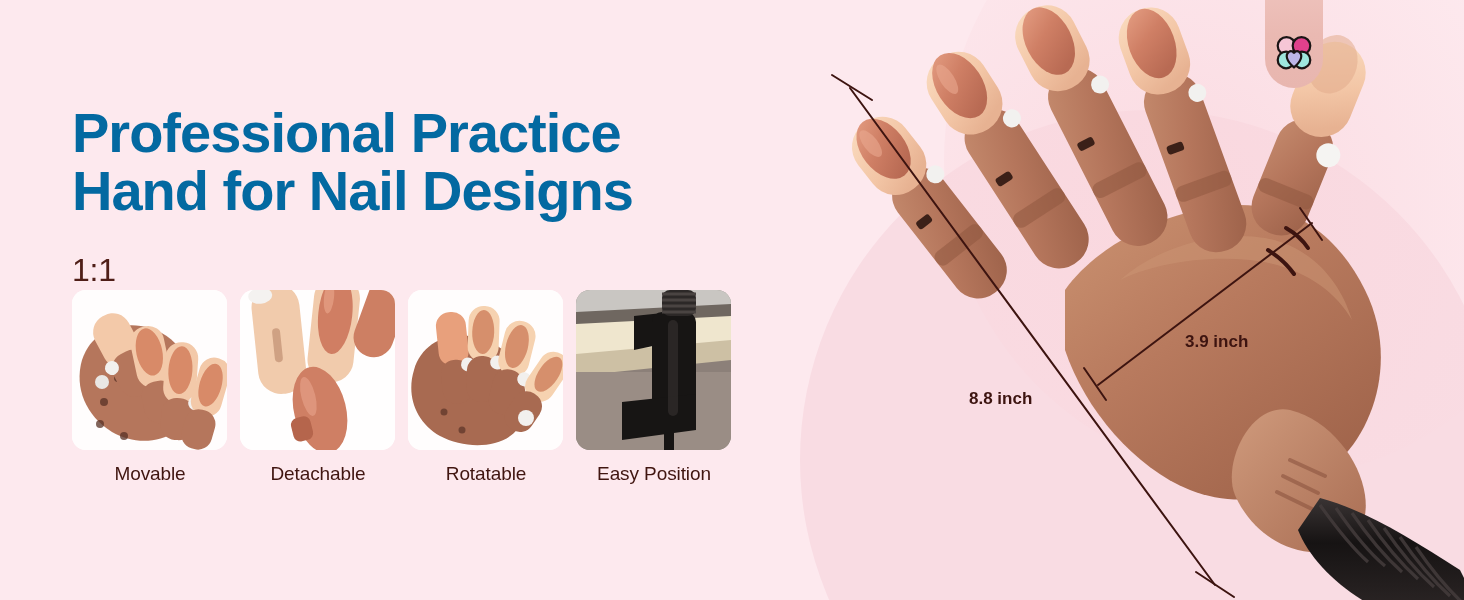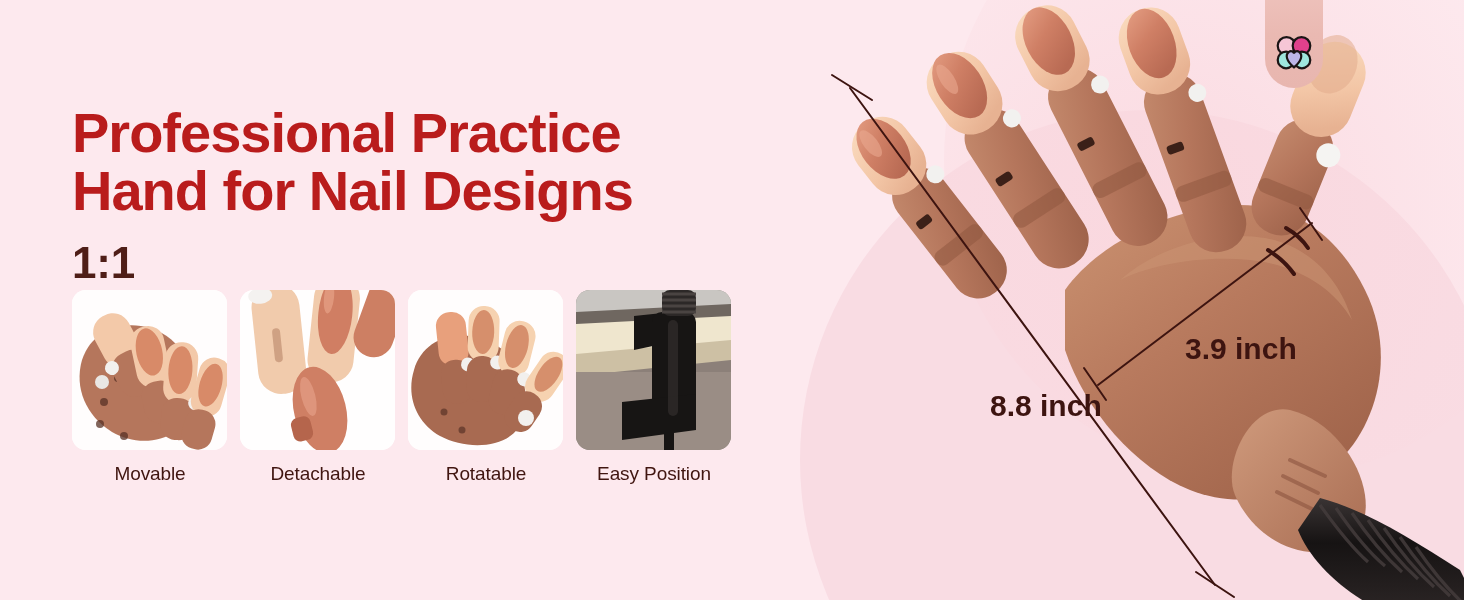--- a/index.html
+++ b/index.html
@@ -52,32 +52,32 @@
     position:absolute;
     left:72px; top:104px;
     width:860px;
     z-index:5;
   }
   .headline {
     font-size:56px;
     font-weight:bold;
     line-height:1.04;
     letter-spacing:-1px;
-    color:#b91c1c;
+    color:#0369a1;
     white-space:pre-line;
   }
   .subhead {
     margin-top:18px;
     font-size:29px;
     font-weight:bold;
     color:#4f1e17;
     letter-spacing:-0.2px;
     display:flex; align-items:baseline; gap:9px;
   }
-  .subhead .ratio { font-size:44px; font-weight:bold; }
+  .subhead .ratio { font-size:32px; font-weight:normal;margin-top:14px; }
 
   
   .features {
     position:absolute;
     left:72px; top:290px;
     display:flex;
     gap:12px;
     z-index:5;
   }
   .feature { width:156px; }
@@ -107,27 +107,27 @@
   .hand-art svg { display:block; width:100%; height:100%; }
 
   
   .dims {
     position:absolute;
     left:0; top:0; width:1464px; height:600px;
     z-index:7; pointer-events:none;
   }
   .dim-label {
     position:absolute;
-    font-size:30px;
+    font-size:17px;
     font-weight:bold;
     color:#3d1410;
     z-index:8;
     white-space:nowrap;
   }
-  .dim-len { left:990px; top:389px; }
+  .dim-len { left:969px; top:389px; }
   .dim-wid { left:1185px; top:332px; }
 </style>
 </head>
 <body>
 
 <div class="banner">
 
   <div class="deco-circle"></div>
   <div class="deco-soft"></div>
 

